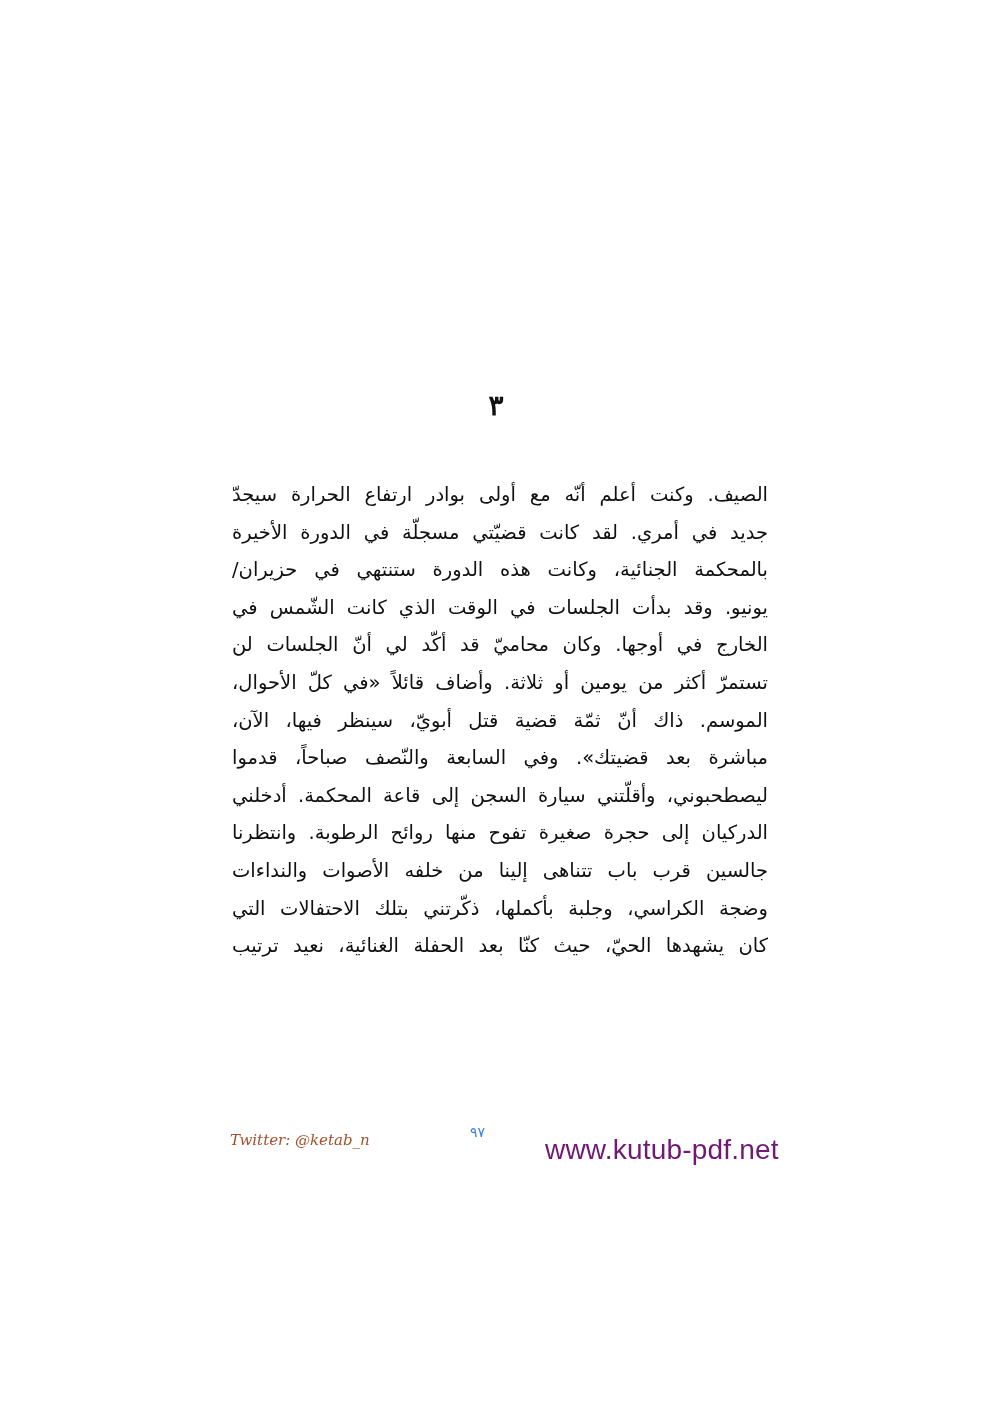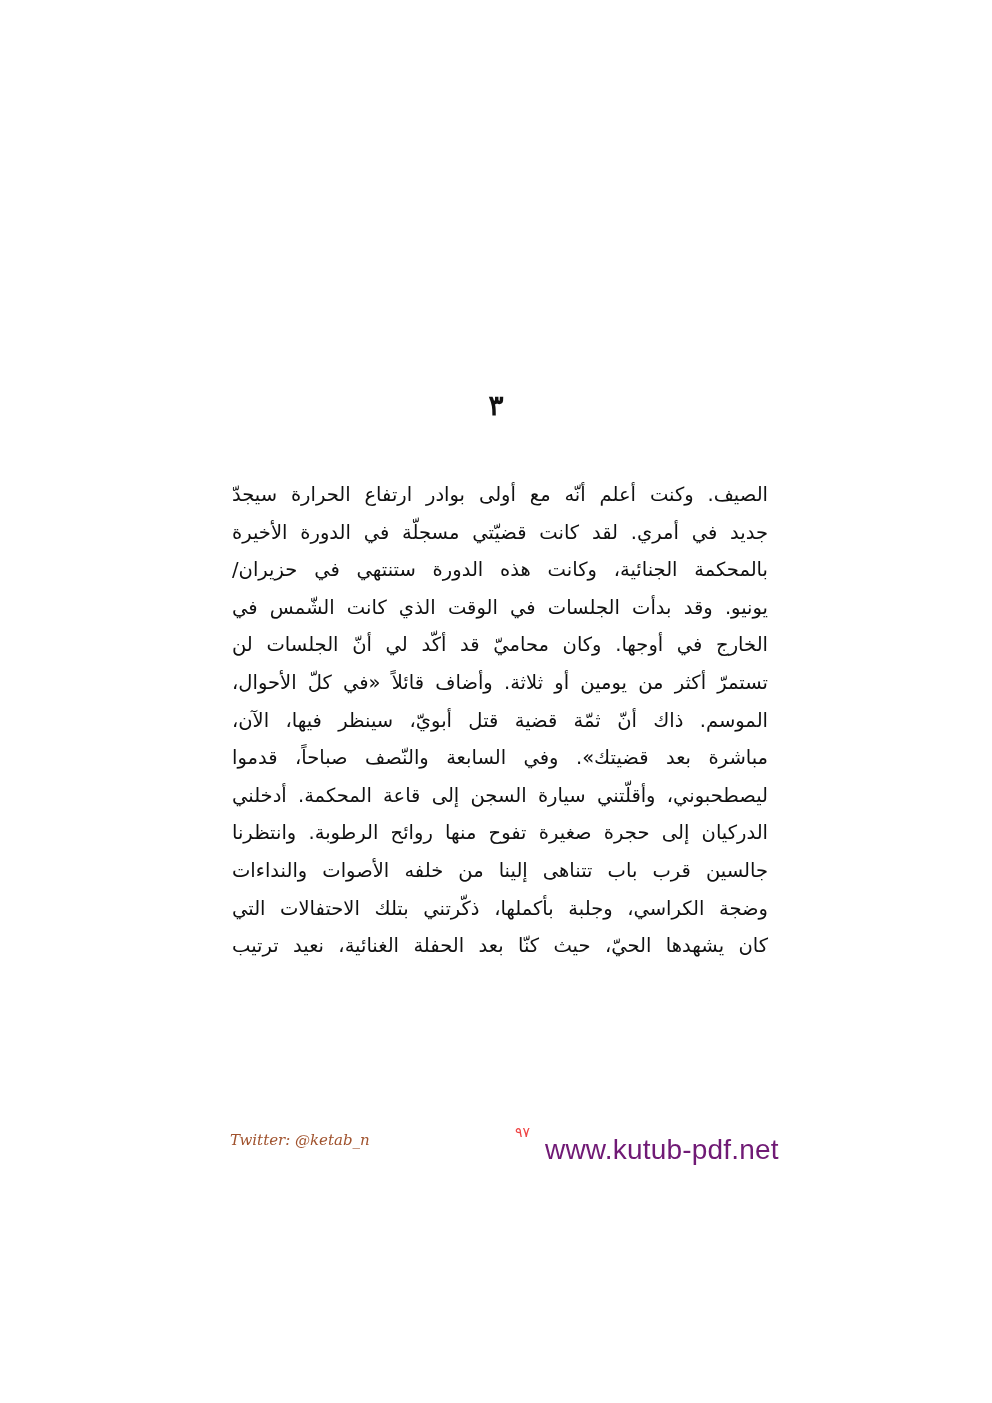--- a/index.html
+++ b/index.html
@@ -61,24 +61,24 @@
       font-style: italic;
       font-size: 15px;
       color: #a0522d;
       margin-left: 20px;
     }
     .footer-page-number {
       position: absolute;
       top: 1124px;
       left: 470px;
       width: 60px;
-      text-align: right;
+      text-align: left;
       font-family: "DejaVu Sans", sans-serif;
       font-size: 14px;
-      color: #ef4444;
+      color: #3b82f6;
     }
     .footer-watermark {
       position: absolute;
       top: 1134px;
       left: 545px;
       font-family: "Liberation Sans", sans-serif;
       font-size: 28px;
       color: #701a75;
       letter-spacing: 0.2px;
     }

